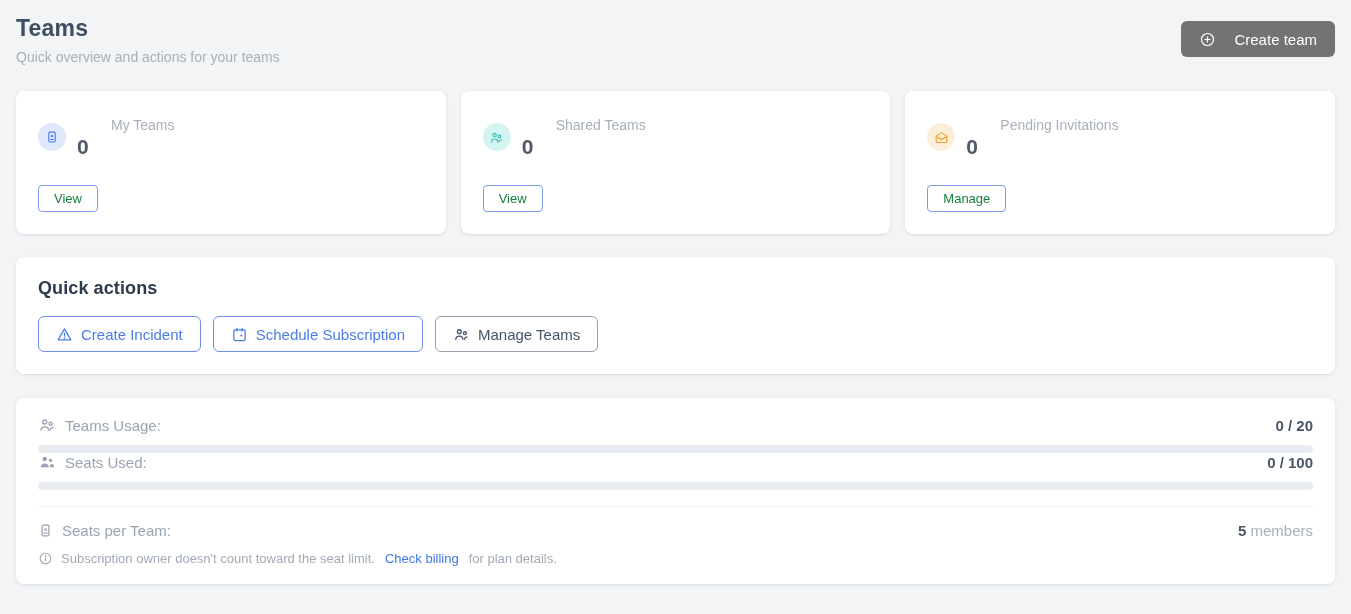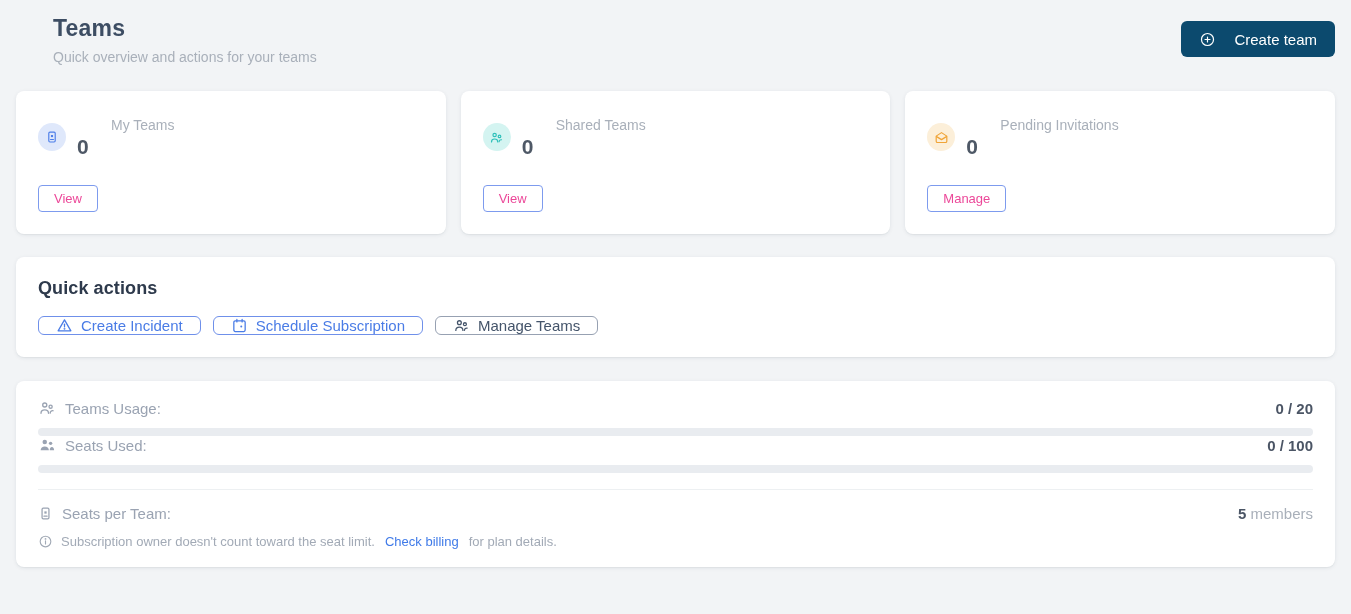--- a/index.html
+++ b/index.html
@@ -5,26 +5,26 @@
   * { margin:0; padding:0; box-sizing:border-box; }
   html,body { width:1351px; height:614px; overflow:hidden; }
   body {
     font-family:"Liberation Sans", sans-serif;
     background:#f2f4f6;
     color:#4b5565;
   }
   .page { padding:15px 16px 0 16px; }
 
   
-  .header { display:flex; justify-content:space-between; align-items:flex-start; margin-bottom:26px;margin-left:37px; }
+  .header { display:flex; justify-content:space-between; align-items:flex-start; margin-bottom:26px; }
   .page-title { font-size:23px; font-weight:bold; color:#3d4d63; letter-spacing:.2px; }
   .page-subtitle { font-size:14px; color:#a9b0ba; margin-top:7px; }
   .btn-primary {
     display:flex; align-items:center; gap:18px;
-    background:#0c4a6e; color:#fff; border:none; border-radius:6px;
+    background:#737373; color:#fff; border:none; border-radius:6px;
     height:36px; padding:0 18px; font-size:15px; font-family:inherit; cursor:pointer;
     margin-top:6px;
   }
 
   
   .card {
     background:#fff; border-radius:8px;
     box-shadow:0 1px 4px rgba(25,39,60,.08), 0 1px 1px rgba(25,39,60,.04);
   }
 
@@ -33,32 +33,32 @@
   .stat-card { height:143px; padding:26px 24px 22px 22px; display:flex; flex-direction:column; justify-content:space-between; }
   .stat-top { display:flex; align-items:center; }
   .icon-badge { width:28px; height:28px; border-radius:50%; display:flex; align-items:center; justify-content:center; flex:0 0 28px; }
   .badge-blue   { background:#dfe8fb; color:#4d7ee9; }
   .badge-teal   { background:#d4f4f1; color:#2fc0ba; }
   .badge-orange { background:#fcefd9; color:#f0a437; }
   .stat-text { margin-left:11px; }
   .stat-label { font-size:14px; color:#a9b0ba;margin-left:34px; }
   .stat-value { font-size:21px; font-weight:bold; color:#4e5866; margin-top:3px; line-height:1; }
   .btn-outline-blue {
-    background:#fff; border:1px solid #7d9bee; color:#ec4899;
+    background:#fff; border:1px solid #7d9bee; color:#15803d;
     border-radius:4px; height:27px; padding:1px 15px; font-size:13px; font-family:inherit;
     cursor:pointer; align-self:flex-start;
   }
 
   
   .quick-actions { padding:21px 22px 22px 22px; margin-bottom:24px; }
   .qa-title { font-size:18px; font-weight:bold; color:#2e3a4c; letter-spacing:.1px; }
   .qa-buttons { display:flex; gap:12px; margin-top:17px; }
   .qa-btn {
     display:flex; align-items:center; gap:8px;
-    background:#fff; border-radius:6px; height:19px; padding:0 17px;
+    background:#fff; border-radius:6px; height:36px; padding:0 17px;
     font-size:15px; font-family:inherit; cursor:pointer;
   }
   .qa-blue    { border:1px solid #6f90ea; color:#4a7ce6; }
   .qa-neutral { border:1px solid #97a1b2; color:#44546a; }
 
   
   .usage-card { padding:18px 22px; }
   .usage-row { display:flex; justify-content:space-between; align-items:center; height:18px; }
   .usage-left { display:flex; align-items:center; gap:9px; color:#9aa3b2; font-size:15px; }
   .usage-value { font-size:15px; font-weight:bold; color:#4b5565; }

